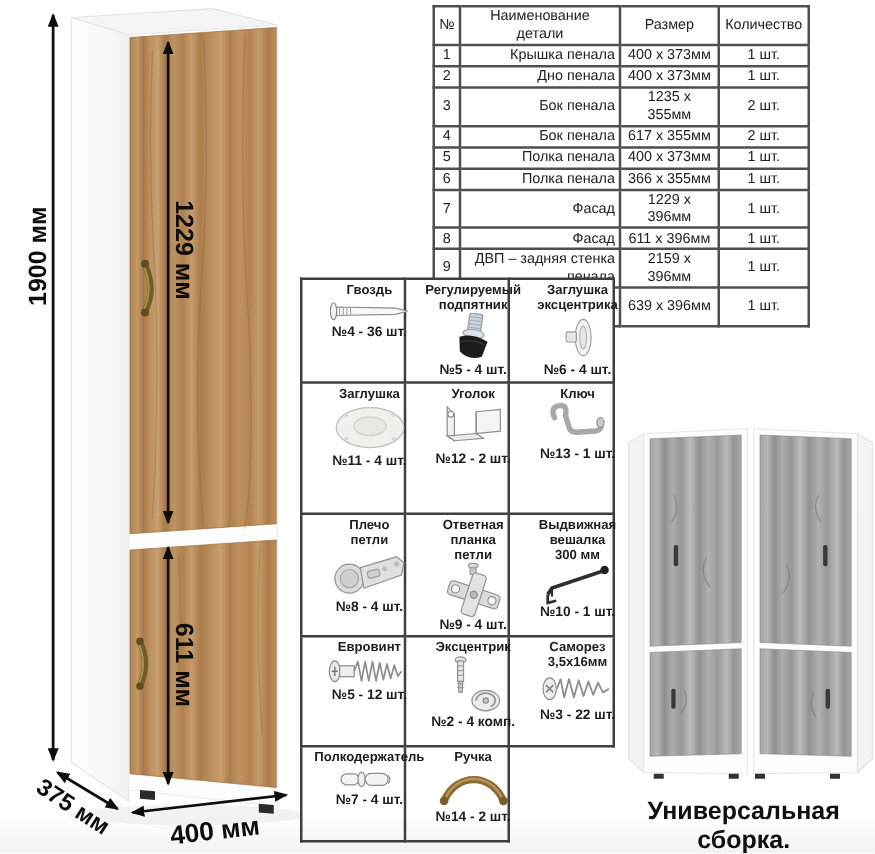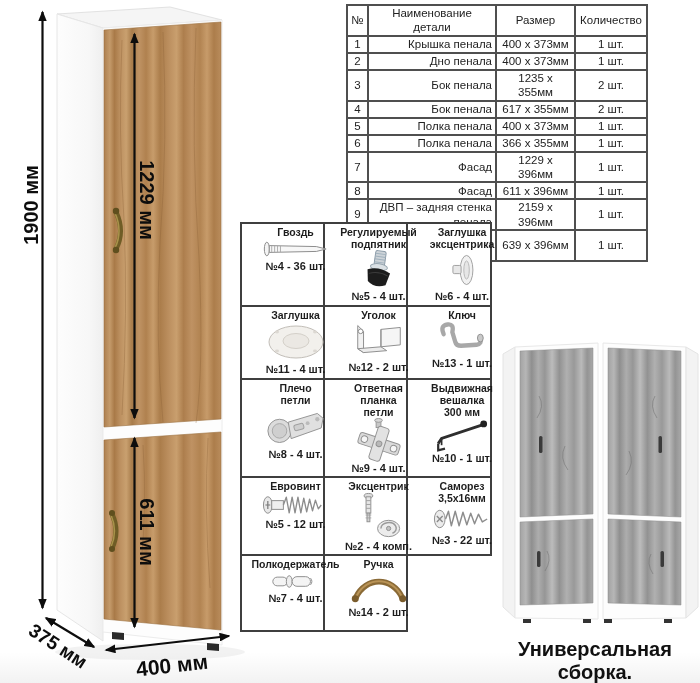--- a/index.html
+++ b/index.html
@@ -236,21 +236,21 @@
                 <svg width="38" height="40" viewBox="0 0 40 44">
                   <ellipse cx="25" cy="22" rx="7" ry="16" fill="#f1f1f1" stroke="#9a9a9a"></ellipse>
                   <ellipse cx="25" cy="22" rx="3" ry="10" fill="#e6e6e6" stroke="#b5b5b5"></ellipse>
                   <rect x="10" y="17" width="9" height="9" rx="1.5" fill="#e8e8e8" stroke="#9a9a9a"></rect>
                 </svg>
               </div>
         <div class="hw-qty">№6 - 4 шт.</div>
       </div>
           </td>
     </tr>
-    <tr style="height:73px">
+    <tr style="height:105px">
       <td>
             <div class="hw-cell">
         <div class="hw-title">Заглушка</div>
         <div class="hw-icon">
                 <svg width="62" height="42" viewBox="0 0 62 42">
                   <ellipse cx="31" cy="21" rx="27" ry="16" fill="#f2f0ec" stroke="#c2beb8"></ellipse>
                   <ellipse cx="31" cy="20" rx="13" ry="7.5" fill="#ebe8e3" stroke="#d4d0c9"></ellipse>
                   <ellipse cx="12" cy="30" rx="2" ry="1.4" fill="#dcd8d2"></ellipse>
                   <ellipse cx="50" cy="30" rx="2" ry="1.4" fill="#dcd8d2"></ellipse>
                   <ellipse cx="12" cy="11" rx="2" ry="1.4" fill="#dcd8d2"></ellipse>
@@ -332,21 +332,21 @@
                   <path d="M4,30 L8,24 L56,8" stroke="#2e2e2e" stroke-width="3.4" fill="none"></path>
                   <path d="M4,30 L4,38 L12,36" stroke="#2e2e2e" stroke-width="2.6" fill="none"></path>
                   <circle cx="57.5" cy="7" r="4" fill="#222"></circle>
                   <path d="M8,24 L8,32" stroke="#2e2e2e" stroke-width="2"></path>
                 </svg>
               </div>
         <div class="hw-qty">№10 - 1 шт.</div>
       </div>
           </td>
     </tr>
-    <tr style="height:78px">
+    <tr style="height:88px">
       <td>
             <div class="hw-cell">
         <div class="hw-title">Евровинт</div>
         <div class="hw-icon">
                 <svg width="68" height="26" viewBox="0 0 70 26">
                   <ellipse cx="6" cy="13" rx="4.5" ry="8.5" fill="#e8e8e8" stroke="#8d8d8d"></ellipse>
                   <path d="M3.5,13 h5 M6,9 v8" stroke="#777" stroke-width="1.2"></path>
                   <rect x="10" y="8.5" width="12" height="9" fill="#efefef" stroke="#8d8d8d"></rect>
                   <polyline points="22,13 25,5 28,21 31,5 34,21 37,5 40,21 43,6 46,20 49,7 52,19 55,8 58,17 61,13" fill="none" stroke="#8d8d8d" stroke-width="1.4" stroke-linejoin="round"></polyline>
                 </svg>

